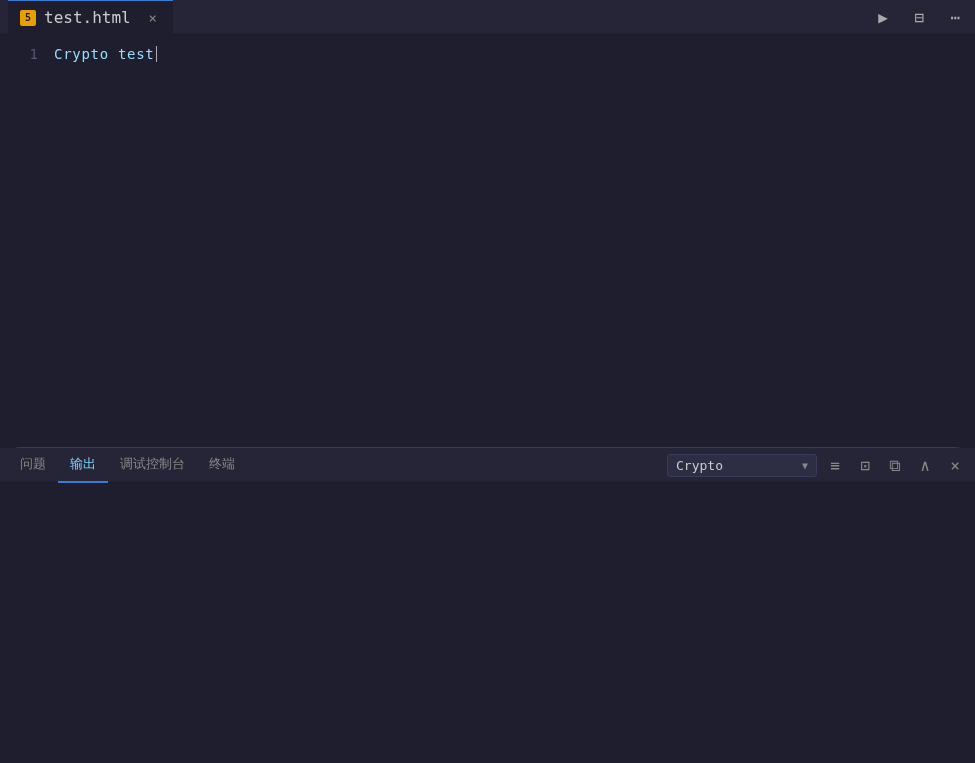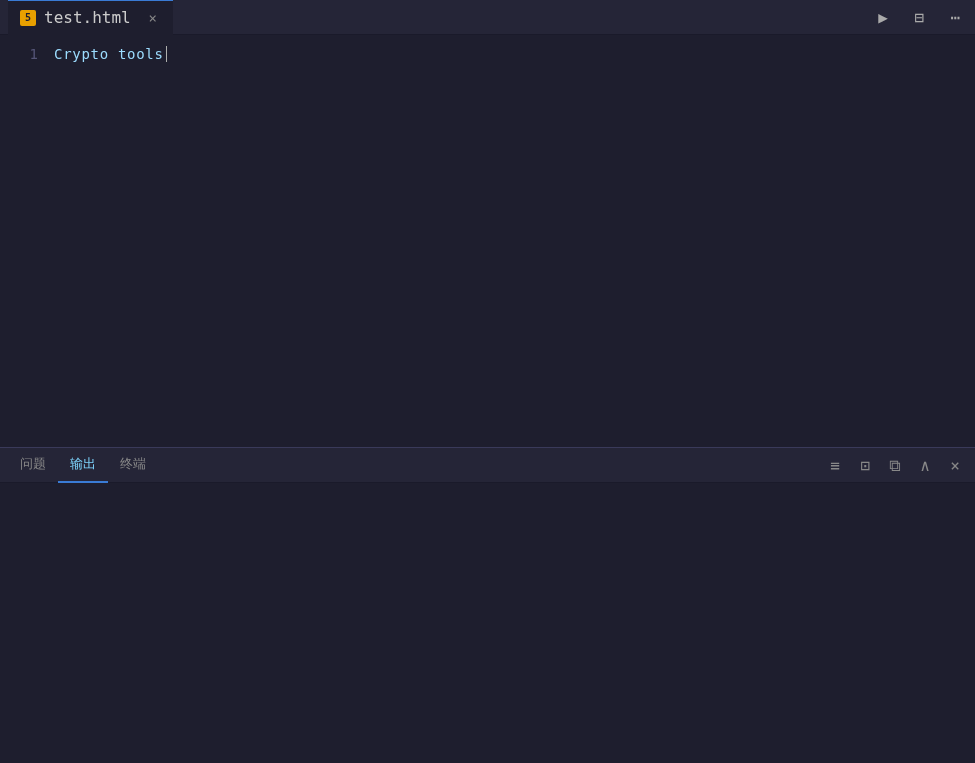--- a/index.html
+++ b/index.html
@@ -146,20 +146,21 @@
     @keyframes blink {
       0%, 100% { opacity: 1; }
       50% { opacity: 0; }
     }
 
     
     .panel-area {
       background-color: #1e1e2e;
       border-top: 1px solid #3a3a5a;
       flex-shrink: 0;
+      border-radius: 20px;
     }
 
     .panel-tabs {
       display: flex;
       align-items: center;
       background-color: #252537;
       height: 35px;
       padding: 0 8px;
       border-bottom: 1px solid #1a1a2a;
     }
@@ -260,39 +261,46 @@
     <div class="title-action-btn">⋯</div>
   </div>
 </div>
 
 <div class="editor-area">
   <div class="line-numbers">
     <div>1</div>
   </div>
   <div class="code-area">
     <div class="code-line">
-      <span class="code-text">Crypto tools</span>
+      <span class="code-text">Crypto test</span>
       <span class="cursor"></span>
     </div>
   </div>
 </div>
 
 <div class="panel-area">
   <div class="panel-tabs">
     <div class="panel-tab">
       <span>问题</span>
     </div>
     <div class="panel-tab active">
       <span>输出</span>
     </div>
     <div class="panel-tab">
+      <span>调试控制台</span>
+    </div>
+    <div class="panel-tab">
       <span>终端</span>
     </div>
 
     <div class="panel-tab-actions">
+      <div class="panel-dropdown">
+        <span class="panel-dropdown-label">Crypto</span>
+        <span class="panel-dropdown-arrow">▼</span>
+      </div>
       <div class="panel-action-icon">≡</div>
       <div class="panel-action-icon">⊡</div>
       <div class="panel-action-icon">⧉</div>
       <div class="panel-action-icon">∧</div>
       <div class="panel-action-icon">×</div>
     </div>
   </div>
 
   <div class="panel-content">
   </div>

